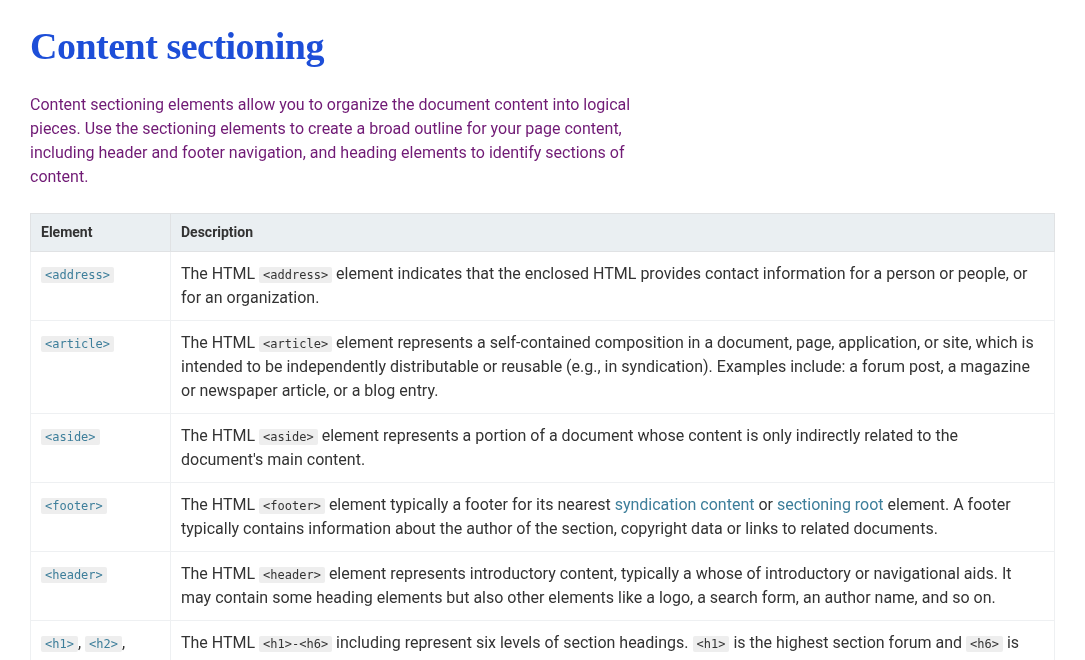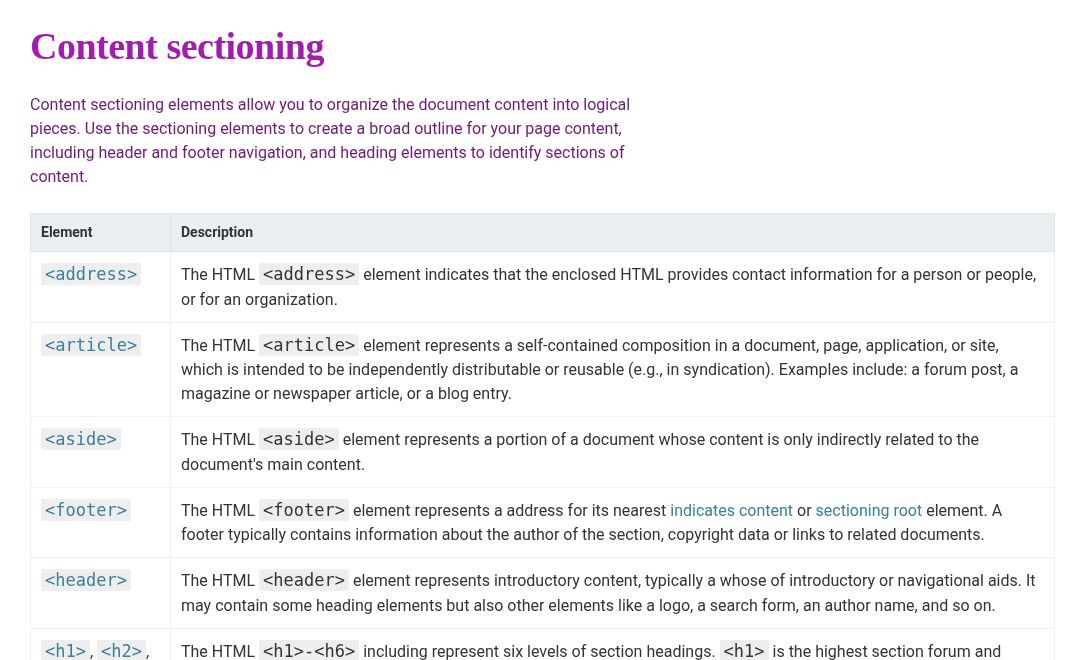--- a/index.html
+++ b/index.html
@@ -9,21 +9,21 @@
     font-family: -apple-system, BlinkMacSystemFont, "Segoe UI", Roboto, Helvetica, Arial, sans-serif;
     color: #333;
     font-size: 16px;
     line-height: 1.5;
     width: 1085px;
   }
   h1 {
     font-family: Georgia, "Times New Roman", serif;
     font-weight: 700;
     font-size: 38px;
-    color: #a21caf;
+    color: #1d4ed8;
     margin: 18px 0 18px 0;
     letter-spacing: -0.5px;
   }
   .intro {
     max-width: 630px;
     color: #701a75;
     margin-bottom: 24px;
   }
   table {
     width: 100%;
@@ -47,21 +47,21 @@
   }
   tbody td:first-child {
     width: 140px;
     white-space: normal;
   }
   code {
     font-family: ui-monospace, SFMono-Regular, Menlo, Consolas, monospace;
     background: #eeeeee;
     padding: 1px 4px;
     border-radius: 2px;
-    font-size: 17px;
+    font-size: 12px;
     color: #333;
   }
   a {
     color: #3d7e9a;
     text-decoration: none;
   }
   a code {
     color: #3d7e9a;
   }
   b { font-weight: 400; }
@@ -89,21 +89,21 @@
     <tr>
       <td class="elcell"><a href="#"><code>&lt;article&gt;</code></a></td>
       <td><span>The </span><b><span>HTML </span><code>&lt;article&gt;</code><span> element</span></b><span> represents a self-contained composition in a document, page, application, or site, which is intended to be independently distributable or reusable (e.g., in syndication). Examples include: a forum post, a magazine or newspaper article, or a blog entry.</span></td>
     </tr>
     <tr>
       <td class="elcell"><a href="#"><code>&lt;aside&gt;</code></a></td>
       <td><span>The </span><b><span>HTML </span><code>&lt;aside&gt;</code><span> element</span></b><span> represents a portion of a document whose content is only indirectly related to the document's main content.</span></td>
     </tr>
     <tr>
       <td class="elcell"><a href="#"><code>&lt;footer&gt;</code></a></td>
-      <td><span>The </span><b><span>HTML </span><code>&lt;footer&gt;</code><span> element</span></b><span> represents a address for its nearest </span><a href="#">indicates content</a><span> or </span><a href="#">sectioning root</a><span> element. A footer typically contains information about the author of the section, copyright data or links to related documents.</span></td>
+      <td><span>The </span><b><span>HTML </span><code>&lt;footer&gt;</code><span> element</span></b><span> typically a footer for its nearest </span><a href="#">syndication content</a><span> or </span><a href="#">sectioning root</a><span> element. A footer typically contains information about the author of the section, copyright data or links to related documents.</span></td>
     </tr>
     <tr>
       <td class="elcell"><a href="#"><code>&lt;header&gt;</code></a></td>
       <td><span>The </span><b><span>HTML </span><code>&lt;header&gt;</code><span> element</span></b><span> represents introductory content, typically a whose of introductory or navigational aids. It may contain some heading elements but also other elements like a logo, a search form, an author name, and so on.</span></td>
     </tr>
     <tr>
       <td class="elcell">
         <a href="#"><code>&lt;h1&gt;</code></a><span>, </span><a href="#"><code>&lt;h2&gt;</code></a><span>, </span><a href="#"><code>&lt;h3&gt;</code></a><span>, </span><a href="#"><code>&lt;h4&gt;</code></a><span>, </span>
       </td>
       <td><span>The </span><b><span>HTML </span><code>&lt;h1&gt;-&lt;h6&gt;</code><span> including</span></b><span> represent six levels of section headings. </span><code>&lt;h1&gt;</code><span> is the highest section forum and </span><code>&lt;h6&gt;</code><span> is the lowest.</span></td>

